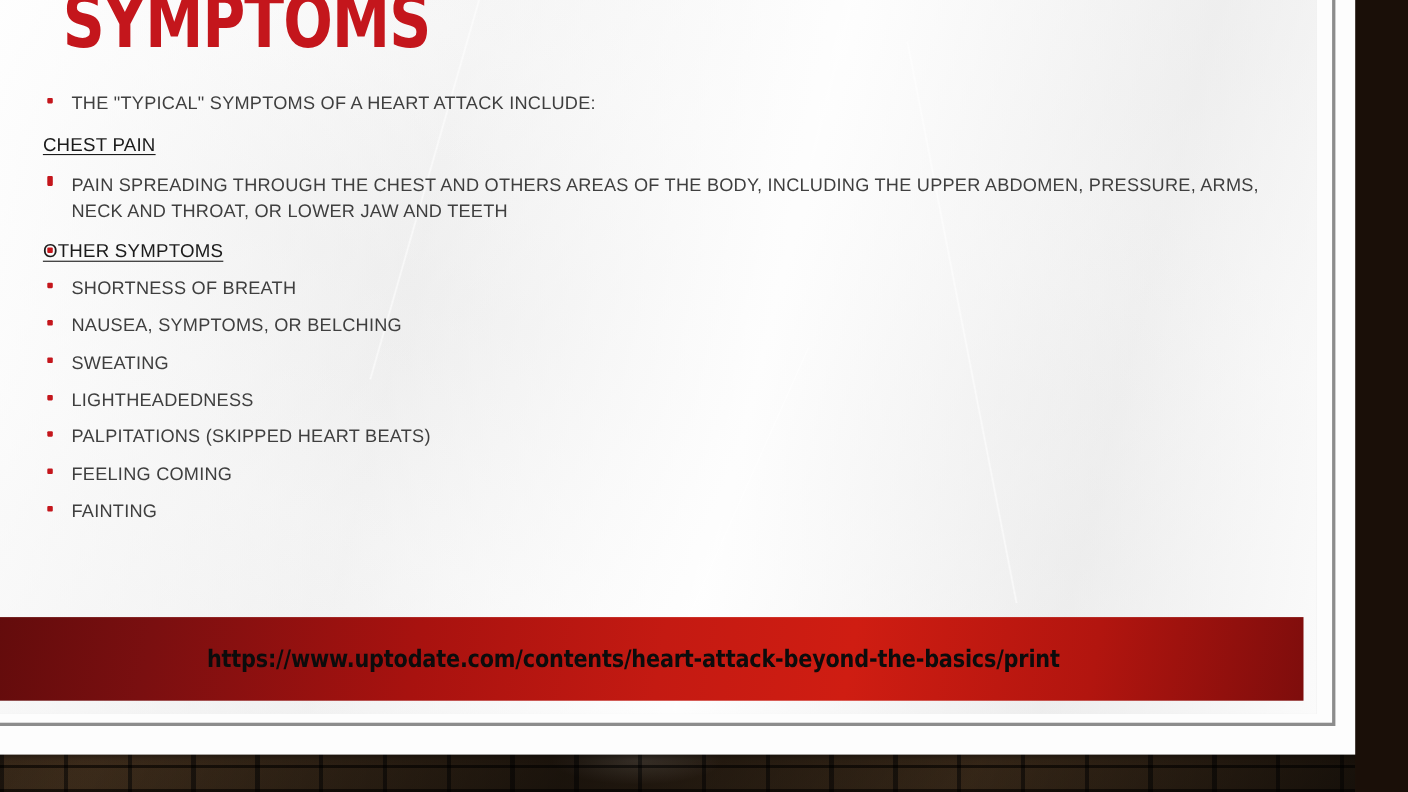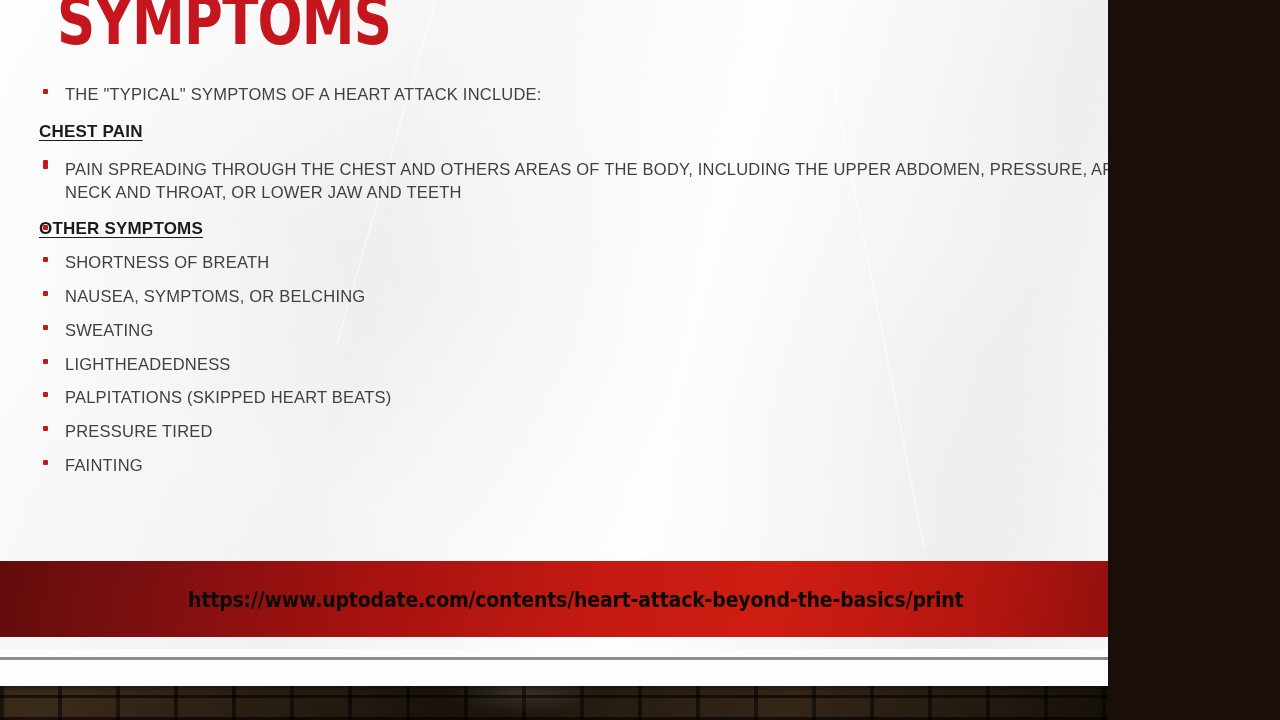--- a/index.html
+++ b/index.html
@@ -9,21 +9,21 @@
     width: 1280px;
     height: 720px;
     overflow: hidden;
     background: #1a0f08;
     font-family: "Liberation Sans", sans-serif;
   }
 
   
   #stage {
     position: relative;
-    width: 1108px;
+    width: 1232px;
     height: 720px;
     overflow: hidden;
   }
   .wall {
     position: absolute;
     inset: 0;
     background-color: #3a2418;
     background-image:
       linear-gradient(118deg, rgba(0,0,0,.55) 0%, rgba(0,0,0,.1) 28%, rgba(0,0,0,.6) 55%, rgba(0,0,0,.2) 78%, rgba(0,0,0,.65) 100%),
       repeating-linear-gradient(0deg, rgba(0,0,0,.55) 0px, rgba(0,0,0,.55) 3px, rgba(255,255,255,.03) 3px, rgba(255,255,255,.03) 22px),
@@ -123,21 +123,21 @@
     height: 5px;
     background: #C4161C;
     border-radius: 1px;
   }
 
   .section-head {
     display: block;
     margin: 2px 0 12px 0;
     color: #1b1b1b;
     font-size: 17px;
-    font-weight: bold;
+    font-weight: normal;
     letter-spacing: .2px;
     text-decoration: underline;
     text-underline-offset: 3px;
   }
 
   .gap-sm { margin-bottom: 11px; }
   .gap-lg { margin-bottom: 16px; }
 
   
   .url-banner {
@@ -230,21 +230,21 @@
             <span>LIGHTHEADEDNESS</span>
           </div>
 
           <div class="bullet-row gap-sm">
             <span class="dot"></span>
             <span>PALPITATIONS (SKIPPED HEART BEATS)</span>
           </div>
 
           <div class="bullet-row gap-sm">
             <span class="dot"></span>
-            <span>PRESSURE TIRED</span>
+            <span>FEELING COMING</span>
           </div>
 
           <div class="bullet-row gap-sm">
             <span class="dot"></span>
             <span>FAINTING</span>
           </div>
 
         </div>
 
         <div class="url-banner">

